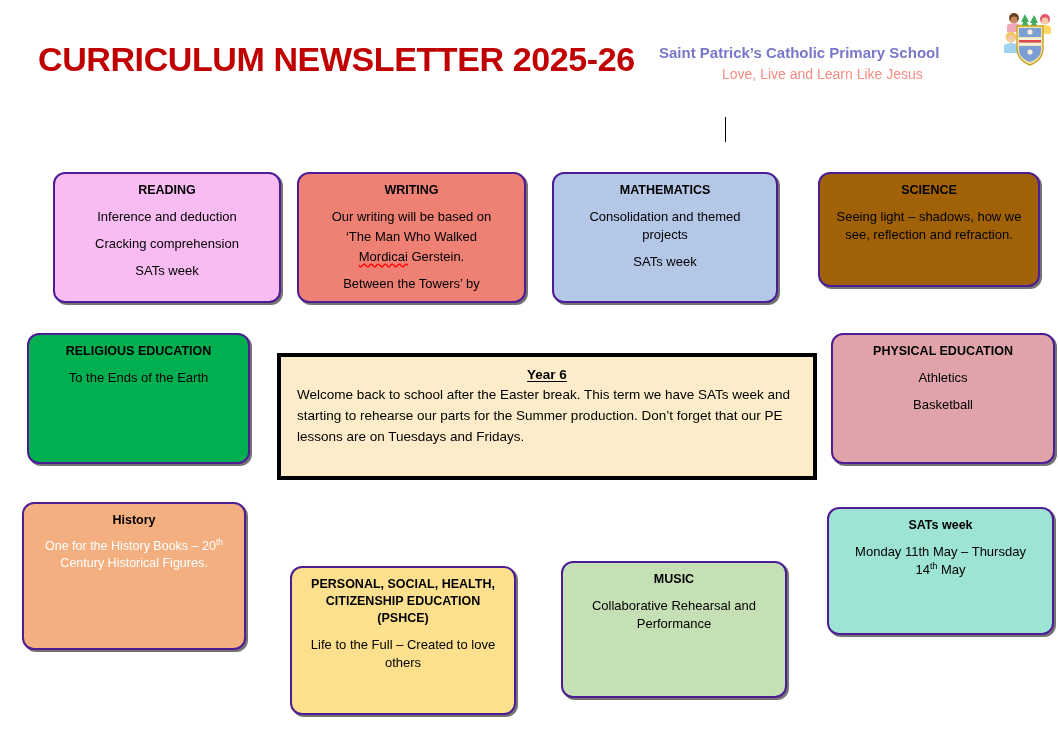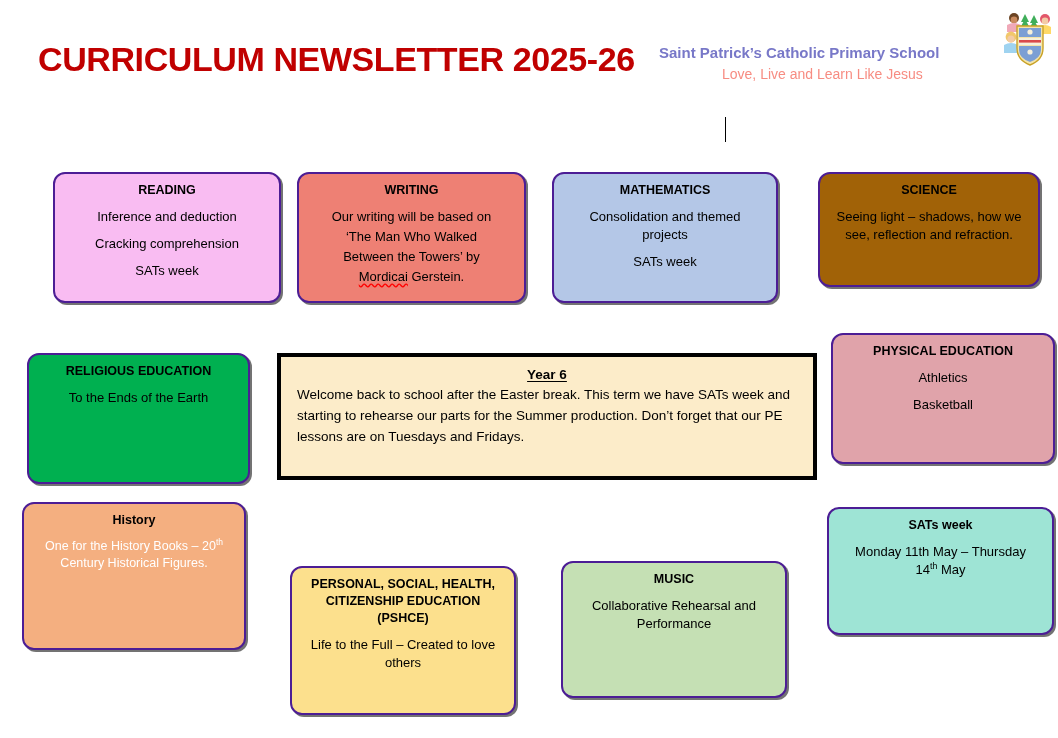--- a/index.html
+++ b/index.html
@@ -102,21 +102,21 @@
     text-underline-offset: 2px;
   }
 
   
   #box-reading   { left: 53px;  top: 172px; width: 228px; height: 131px; background: #F9BCF2; }
   #box-writing   { left: 297px; top: 172px; width: 229px; height: 131px; background: #EE8074; }
   #box-maths     { left: 552px; top: 172px; width: 226px; height: 131px; background: #B4C7E7; }
   #box-science   { left: 818px; top: 172px; width: 222px; height: 115px; background: #a16207; }
 
   
-  #box-re        { left: 27px;  top: 333px; width: 223px; height: 131px; background: #00B050; margin-top: 20px; }
+  #box-re        { left: 27px;  top: 333px; width: 223px; height: 131px; background: #00B050; }
   #box-pe        { left: 831px; top: 333px; width: 224px; height: 131px; background: #E0A3AA; }
 
   #box-year6 {
     position: absolute;
     left: 277px; top: 353px; width: 540px; height: 127px;
     box-sizing: border-box;
     background: #FCECC9;
     border: 4px solid #000000;
     border-radius: 0;
     padding: 10px 16px;
@@ -193,22 +193,22 @@
   <div class="bx-title">READING</div>
   <div class="bx-line">Inference and deduction</div>
   <div class="bx-line">Cracking comprehension</div>
   <div class="bx-line">SATs week</div>
 </div>
 
 <div class="box" id="box-writing">
   <div class="bx-title">WRITING</div>
   <div class="bx-line" style="margin-bottom:2px;">Our writing will be based on</div>
   <div class="bx-line" style="margin-bottom:2px;">‘The Man Who Walked</div>
+  <div class="bx-line"><span class="misspelled">Mordicai</span><span> Gerstein.</span></div>
   <div class="bx-line" style="margin-bottom:2px;">Between the Towers’ by</div>
-  <div class="bx-line"><span class="misspelled">Mordicai</span><span> Gerstein.</span></div>
 </div>
 
 <div class="box" id="box-maths">
   <div class="bx-title">MATHEMATICS</div>
   <div class="bx-line">Consolidation and themed projects</div>
   <div class="bx-line">SATs week</div>
 </div>
 
 <div class="box" id="box-science">
   <div class="bx-title">SCIENCE</div>

